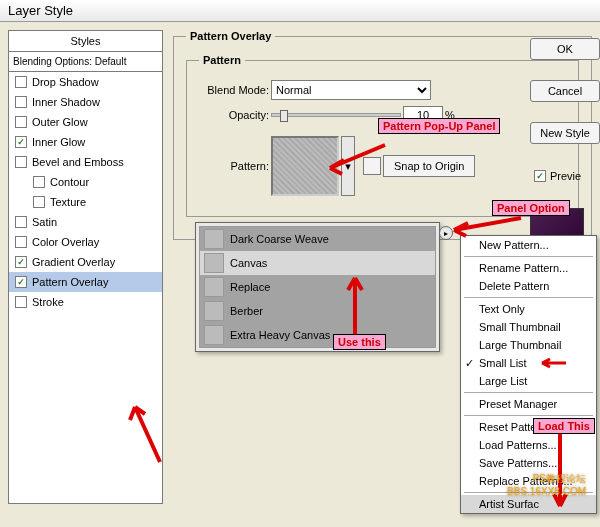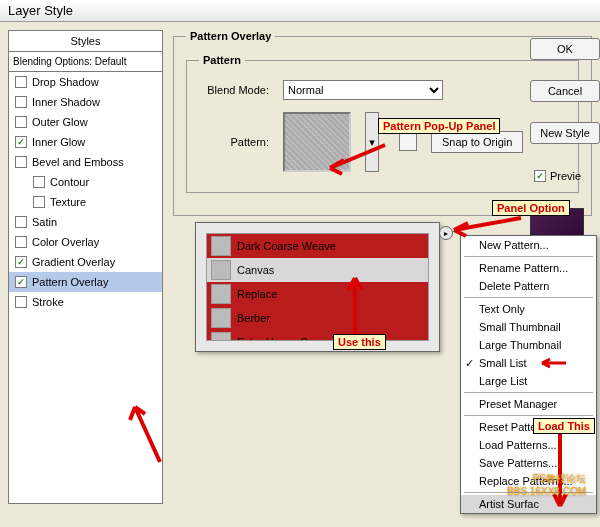--- a/index.html
+++ b/index.html
@@ -10,44 +10,44 @@
 .styles-header { border-bottom: 1px solid #7a7a7a; padding: 4px; text-align: center; }
 .blend-header { border-bottom: 1px solid #7a7a7a; padding: 4px; font-size: 10px; }
 .style-item { padding: 4px 6px; display: flex; align-items: center; gap: 5px; }
 .style-item.indent { padding-left: 24px; }
 .style-item.active { background: #b5c9e8; }
 .chk { width: 12px; height: 12px; border: 1px solid #7a7a7a; background: #fff; display: inline-flex; align-items: center; justify-content: center; font-size: 9px; color: #2a7e2a; font-weight: bold; }
 .content { flex: 1; position: relative; }
 fieldset { border: 1px solid #999; padding: 8px 12px 14px; margin-bottom: 8px; }
 legend { padding: 0 4px; font-weight: bold; }
 .inner-fs { margin-top: 4px; }
-.row { display: flex; align-items: center; gap: 14px; margin: 6px 0; }
+.row { display: flex; align-items: center; gap: 2px; margin: 6px 0; }
 .row label { width: 70px; text-align: right; }
 select { width: 160px; height: 20px; border: 1px solid #7a7a7a; background: #fff; }
 .slider { width: 130px; height: 4px; background: #ccc; border: 1px solid #999; position: relative; }
 .slider-thumb { position: absolute; left: 8px; top: -4px; width: 8px; height: 12px; background: #e8e8e8; border: 1px solid #666; }
 .num-input { width: 40px; height: 18px; border: 1px solid #7a7a7a; text-align: center; background: #fff; }
 .pattern-swatch { width: 68px; height: 60px; border: 2px inset #ccc; background: repeating-linear-gradient(45deg,#bbb,#bbb 2px,#aaa 2px,#aaa 4px); }
 .dropdown-btn { width: 14px; height: 60px; border: 1px solid #7a7a7a; background: #e8e8e8; display: flex; align-items: center; justify-content: center; }
 .snap-btn { height: 22px; padding: 0 10px; border: 1px solid #7a7a7a; background: #f4f4f4; }
 .btn-col { position: absolute; right: -8px; top: 8px; display: flex; flex-direction: column; gap: 20px; }
 .win-btn { width: 70px; height: 22px; border: 1px solid #7a7a7a; background: #f4f4f4; border-radius: 3px; text-align: center; line-height: 20px; }
 .preview-chk { display: flex; align-items: center; gap: 4px; margin-top: 6px; padding-left: 4px; }
 .popup { position: absolute; left: 195px; top: 222px; width: 245px; height: 130px; border: 1px solid #666; background: #e8e8e8; display: flex; flex-direction: column; box-shadow: 2px 2px 4px rgba(0,0,0,0.3); z-index: 10; }
-.popup-list { flex: 1; overflow-y: scroll; background: #b91c1c; margin: 10px; border: 1px solid #999; }
+.popup-list { flex: 1; overflow-y: scroll; background: #a3a3a3; margin: 3px; border: 1px solid #999; }
 .popup-item { display: flex; align-items: center; gap: 6px; padding: 2px 4px; }
 .popup-item.sel { background: #d8d8d8; }
 .thumb { width: 20px; height: 20px; border: 1px solid #999; background: #bbb; }
 .flyout-btn { position: absolute; right: -14px; top: 3px; width: 14px; height: 14px; border: 1px solid #666; border-radius: 50%; background: #e8e8e8; display: flex; align-items: center; justify-content: center; font-size: 8px; }
 .context-menu { position: absolute; right: 3px; top: 235px; width: 137px; background: #fff; border: 1px solid #666; box-shadow: 2px 2px 4px rgba(0,0,0,0.3); z-index: 20; }
 .menu-item { padding: 3px 8px 3px 18px; position: relative; }
 .menu-item.sel { background: #d8d8d8; }
 .menu-item .check { position: absolute; left: 4px; }
 .menu-sep { border-top: 1px solid #aaa; margin: 2px 3px; }
-.annotation { position: absolute; background: #fef9c3; border: 1px solid #000; padding: 1px 4px; font-size: 11px; z-index: 30; color: #c00; font-weight: bold; }
+.annotation { position: absolute; background: #f9a8d4; border: 1px solid #000; padding: 1px 4px; font-size: 11px; z-index: 30; color: #c00; font-weight: bold; }
 .arrow { position: absolute; z-index: 25; }
 .arrow svg { overflow: visible; }
 .preview-box { width: 54px; height: 54px; border: 1px solid #333; background: linear-gradient(135deg,#4a2050,#2a0030); margin-top: 6px; }
 .watermark { position: absolute; right: 14px; bottom: 30px; color: #ffa500; font-size: 10px; z-index: 40; text-shadow: 0 0 3px rgba(0,0,0,.6); }
 </style>
 </head>
 <body>
 
 <div class="titlebar">Layer Style</div>
 
@@ -110,20 +110,28 @@
 
   <div class="content">
     <fieldset>
       <legend>Pattern Overlay</legend>
       <fieldset class="inner-fs">
         <legend>Pattern</legend>
         <div class="row">
           <label>Blend Mode:</label>
           <select><option>Normal</option></select>
         </div>
+        <div class="row">
+          <label>Opacity:</label>
+          <div class="slider">
+              <div class="slider-thumb"></div>
+            </div>
+          <input class="num-input" value="10" style="">
+          <span>%</span>
+        </div>
         <div class="row" style="margin-top:12px;">
           <label>Pattern:</label>
           <div class="pattern-swatch"></div>
           <div class="dropdown-btn">▾</div>
           <div style="width:18px;height:18px;border:1px solid #7a7a7a;background:#f4f4f4;margin-left:6px;"></div>
           <button class="snap-btn">Snap to Origin</button>
         </div>
       </fieldset>
     </fieldset>
 

